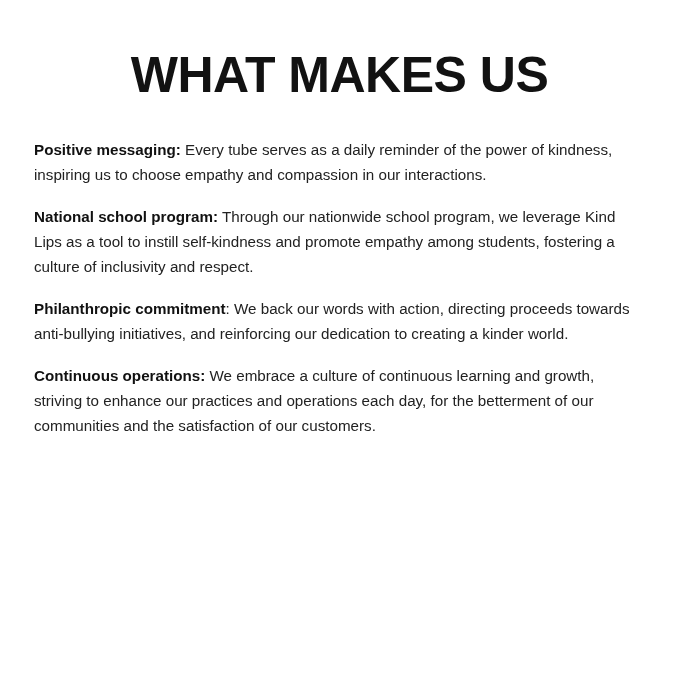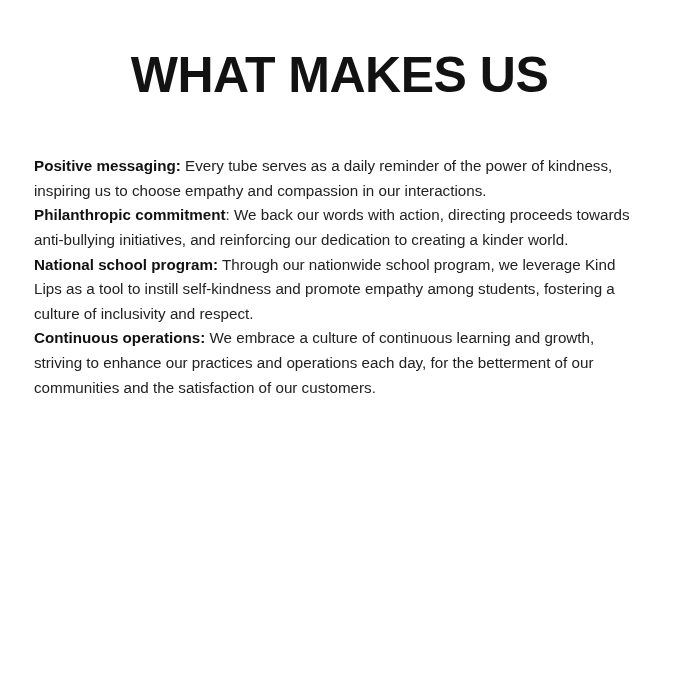--- a/index.html
+++ b/index.html
@@ -22,30 +22,31 @@
     display: flex;
     flex-direction: column;
   }
   .title {
     text-align: center;
     font-weight: 700;
     font-size: 50px;
     line-height: 1.08;
     letter-spacing: -0.5px;
     color: #121212;
-    margin: 0 0 52px 0;
+    margin: 0 0 36px 0;
     padding: 0 10px;
   }
   .title .line {
     display: block;
     white-space: nowrap;
   }
   .body {
     display: flex;
     flex-direction: column;
+    gap: 18px;
     padding: 0 2px;
   }
   .para {
     font-size: 15.2px;
     line-height: 1.62;
     color: #222222;
     margin: 0;
     text-align: left;
   }
   .para .lead {
@@ -59,21 +60,21 @@
 <div class="page">
 
   <h1 class="title">
     <span class="line">WHAT MAKES US</span>
   </h1>
 
   <div class="body">
 
     <p class="para"><span class="lead">Positive messaging:</span><span> Every tube serves as a daily reminder of the power of kindness, inspiring us to choose empathy and compassion in our interactions.</span></p>
 
+    <p class="para"><span class="lead">National school program:</span><span> Through our nationwide school program, we leverage Kind Lips as a tool to instill self-kindness and promote empathy among students, fostering a culture of inclusivity and respect.</span></p>
+
     <p class="para"><span class="lead">Philanthropic commitment</span><span>: We back our words with action, directing proceeds towards anti-bullying initiatives, and reinforcing our dedication to creating a kinder world.</span></p>
-
-    <p class="para"><span class="lead">National school program:</span><span> Through our nationwide school program, we leverage Kind Lips as a tool to instill self-kindness and promote empathy among students, fostering a culture of inclusivity and respect.</span></p>
 
 
     <p class="para"><span class="lead">Continuous operations:</span><span> We embrace a culture of continuous learning and growth, striving to enhance our practices and operations each day, for the betterment of our communities and the satisfaction of our customers.</span></p>
 
   </div>
 </div>
 
 </body></html>

